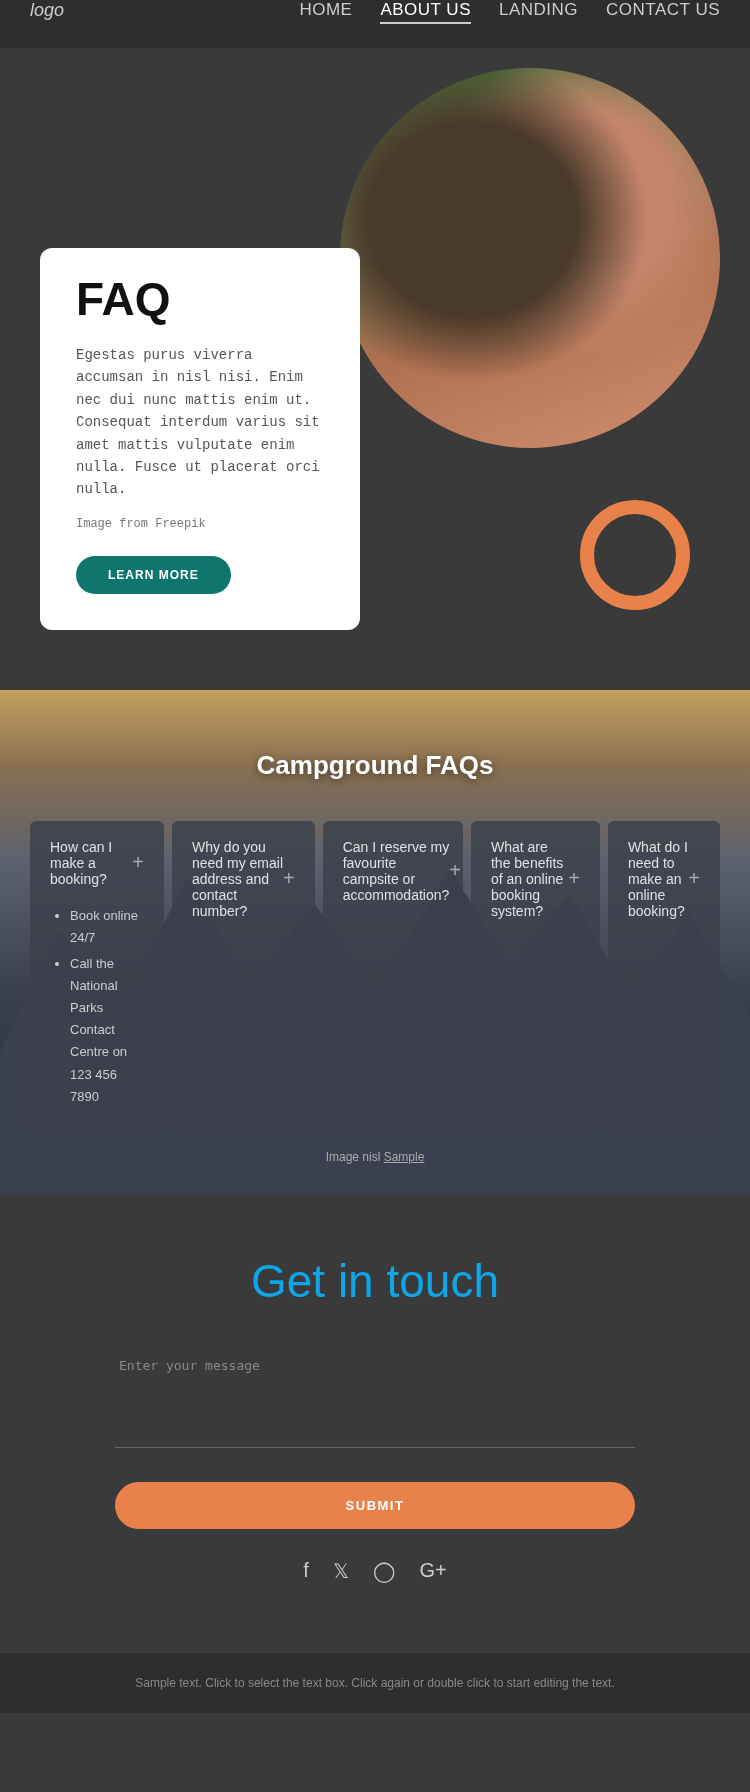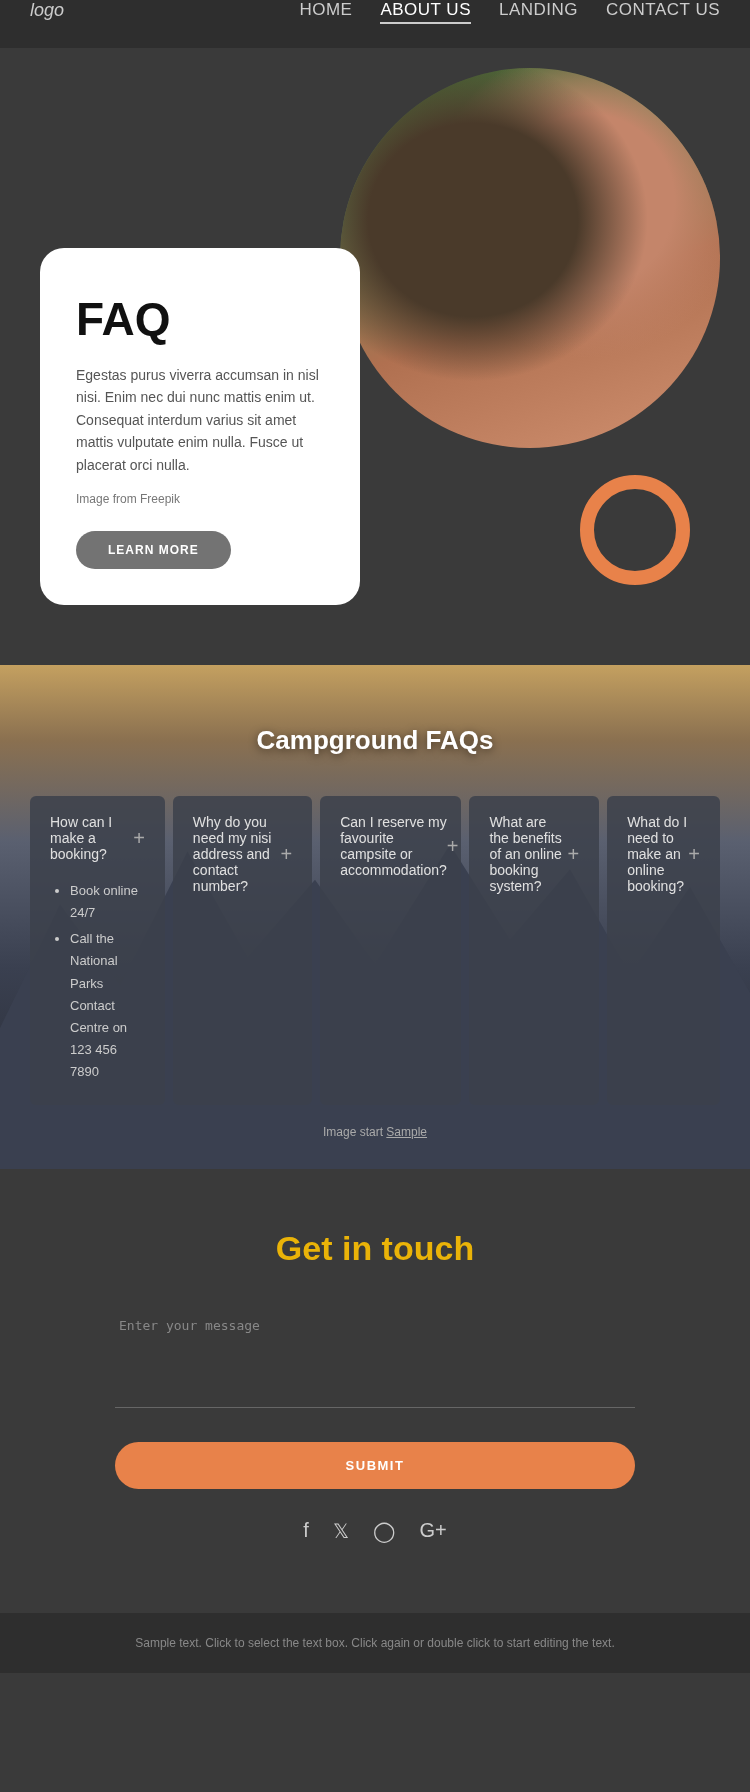--- a/index.html
+++ b/index.html
@@ -78,45 +78,46 @@
       width: 110px;
       height: 110px;
       border-radius: 50%;
       border: 14px solid #e8824a;
       background: transparent;
     }
     .faq-card {
       position: relative;
       background: #fff;
       color: #333;
-      border-radius: 24px;
-      padding: 44px 36px 36px 36px;
+      border-radius: 12px;
+      padding: 24px 36px 36px 36px;
       width: 320px;
       margin: 160px 0 0 40px;
       z-index: 2;
     }
     .faq-card h1 {
       font-size: 46px;
       font-weight: 700;
       color: #111;
       margin-bottom: 18px;
     }
     .faq-card p {
       font-size: 14px;
       line-height: 1.6;
       color: #555;
       margin-bottom: 14px;
+      font-family: Liberation Mono, monospace;
     }
     .faq-card .image-credit {
       font-size: 12px;
       color: #777;
       margin-bottom: 22px;
     }
     .learn-more-btn {
-      background: #737373;
+      background: #0f766e;
       color: #fff;
       border: none;
       border-radius: 30px;
       padding: 12px 32px;
       font-size: 12px;
       font-weight: 700;
       letter-spacing: 1px;
       cursor: pointer;
       text-transform: uppercase;
     }
@@ -209,23 +210,23 @@
       text-decoration: underline;
     }
 
     
     .contact-section {
       background: #3a3a3a;
       padding: 60px 30px 40px;
     }
     .contact-section h2 {
       text-align: center;
-      font-size: 34px;
-      font-weight: 700;
-      color: #eab308;
+      font-size: 46px;
+      font-weight: 400;
+      color: #0ea5e9;
       margin-bottom: 40px;
     }
     .contact-form {
       max-width: 520px;
       margin: 0 auto;
     }
     .form-row {
       display: flex;
       gap: 16px;
       margin-bottom: 16px;
@@ -348,21 +349,21 @@
         <div class="faq-body">
           <ul>
             <li>Book online 24/7</li>
             <li>Call the National Parks Contact Centre on 123 456 7890</li>
           </ul>
         </div>
       </div>
 
       <div class="faq-item">
         <div class="faq-header">
-          <span>Why do you need my nisi address and contact number?</span>
+          <span>Why do you need my email address and contact number?</span>
           <span class="faq-plus">+</span>
         </div>
       </div>
 
       <div class="faq-item">
         <div class="faq-header">
           <span>Can I reserve my favourite campsite or accommodation?</span>
           <span class="faq-plus">+</span>
         </div>
       </div>
@@ -376,21 +377,21 @@
 
       <div class="faq-item">
         <div class="faq-header">
           <span>What do I need to make an online booking?</span>
           <span class="faq-plus">+</span>
         </div>
       </div>
 
     </div>
     <p class="image-credit-small">
-      <span>Image start</span>
+      <span>Image nisl</span>
       <a href="#">Sample</a>
     </p>
   </div>
 </div>
 
 <div class="contact-section">
   <h2>Get in touch</h2>
   <div class="contact-form">
     <textarea class="form-textarea" placeholder="Enter your message" style=""></textarea>
     <button class="submit-btn">SUBMIT</button>

